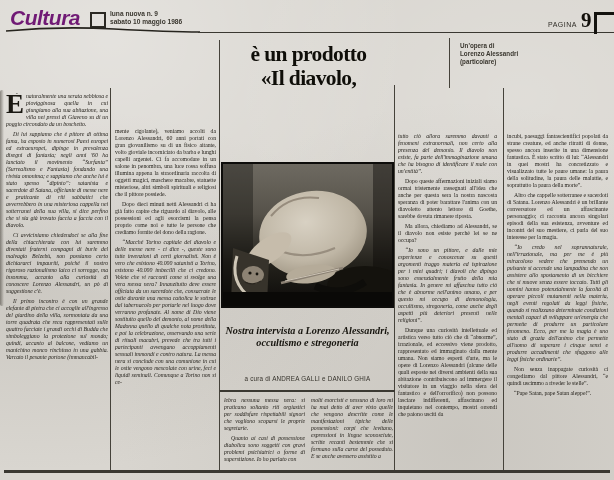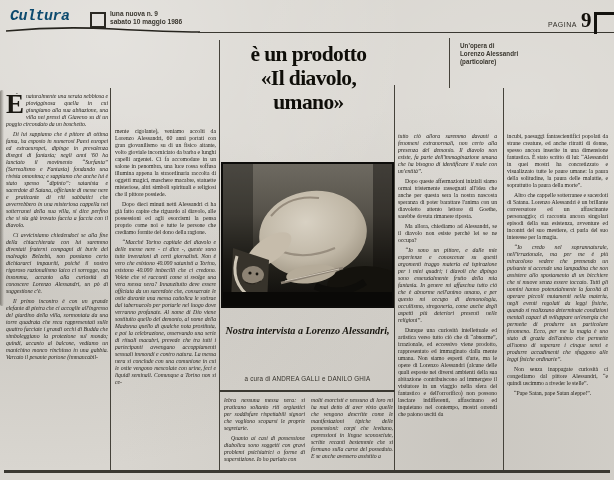--- a/index.html
+++ b/index.html
@@ -10,22 +10,22 @@
     background:
       radial-gradient(ellipse at 18% 8%, rgba(255,255,255,0.30), transparent 42%),
       radial-gradient(ellipse at 85% 20%, rgba(255,255,255,0.18), transparent 40%),
       radial-gradient(ellipse at 75% 92%, rgba(110,105,95,0.14), transparent 55%),
       radial-gradient(ellipse at 5% 60%, rgba(110,105,95,0.12), transparent 45%),
       #d9d6d0;
   }
   .abs{position:absolute;}
   
   .section-title{
-    font-family:Liberation Mono, monospace;font-weight:bold;font-style:italic;
-    font-size:15px;letter-spacing:-0.5px;color:#0c4a6e;
+    font-family:Liberation Sans, sans-serif;font-weight:bold;font-style:italic;
+    font-size:21px;letter-spacing:-0.5px;color:#701a75;
   }
   .issue-box{width:12px;height:12px;border:2px solid #2b2923;background:transparent;}
   .issue-lines{font-family:"Liberation Sans",sans-serif;font-size:6.6px;font-weight:bold;
     color:#3a372f;line-height:8px;}
   .pagina-wrap{display:flex;align-items:baseline;gap:4px;}
   .pagina-label{font-family:"Liberation Sans",sans-serif;font-size:7px;letter-spacing:0.5px;color:#2e2b25;}
   .pagina-number{font-family:"Liberation Serif",serif;font-weight:bold;font-size:21px;color:#12100b;}
   
   .hrule{background:#3a3831;}
   .vrule{background:#45423a;width:1px;}
@@ -96,21 +96,20 @@
 
 <div class="abs art-caption" style="left:460px;top:42px;">
   <div>Un'opera di</div>
   <div>Lorenzo Alessandri</div>
   <div>(particolare)</div>
 </div>
 
 <div class="abs headline" style="left:222px;top:42px;">
   <div>è un prodotto</div>
   <div>«Il diavolo,</div>
-  <div>umano»</div>
 </div>
 
 <div class="abs artwork-frame" style="left:221px;top:162px;width:169px;height:142px;">
   <svg width="169" height="142" viewBox="0 0 169 142">
     <defs>
       <linearGradient id="bgGrad" x1="0" y1="0" x2="0" y2="1">
         <stop offset="0%" stop-color="#6e6a61"></stop>
         <stop offset="35%" stop-color="#56524a"></stop>
         <stop offset="70%" stop-color="#24221c"></stop>
         <stop offset="100%" stop-color="#0b0a08"></stop>
@@ -138,20 +137,21 @@
     <ellipse cx="30" cy="111" rx="11" ry="9" fill="#8d8374"></ellipse>
     <circle cx="27" cy="109" r="1.6" fill="#17150f"></circle>
     <circle cx="34" cy="110" r="1.4" fill="#17150f"></circle>
     <path d="M22,118 Q30,122 38,117" stroke="#2a261f" stroke-width="1.2" fill="none"></path>
     <rect x="0" y="128" width="169" height="14" fill="#0a0907"></rect>
   </svg>
 </div>
 
 <div class="abs standfirst" style="left:221px;top:325px;">
   <div>Nostra intervista a Lorenzo Alessandri,</div>
+  <div>occultismo e stregoneria</div>
 </div>
 <div class="abs byline" style="left:221px;top:375px;">a cura di ANDREA GALLI e DANILO GHIA</div>
 
 <div class="abs col" style="left:6px;top:93px;width:102px;height:376px;">
     <div class="para it noindent"><span class="dropcap">È</span>naturalmente una serata nebbiosa e piovigginosa quella in cui giungiamo alla sua abitazione, una villa nei pressi di Giaveno su di un poggio circondato da un boschetto.</div>
     <div class="para it">Di lui sappiamo che è pittore di ottima fama, ha esposto in numerosi Paesi europei ed extraeuropei, dipinge in prevalenza disegni di fantasia; negli anni '60 ha lanciato il movimento “Surfanta” (Surrealismo e Fantasia) fondando una rivista omonima; e sappiamo che anche lui è stato spesso “dipinto”: satanista e sacerdote di Satana, officiante di messe nere e praticante di riti sabbatici che avverrebbero in una misteriosa cappella nei sotterranei della sua villa, si dice perfino che si sia già trovato faccia a faccia con il diavolo.</div>
     <div class="para it">Ci avviciniamo chiedendoci se alla fine della chiacchierata con lui saremmo diventati fraterni compagni di burle del malvagio Belzebù, non possiamo certo dichiararci impauriti, poiché il nostro rigoroso razionalismo laico ci sorregge, ma insomma, accanto alla curiosità di conoscere Lorenzo Alessandri, un pò di suggestione c'è.</div>
     <div class="para it">Il primo incontro è con un grande elefante di pietra che ci accoglie all'ingresso del giardino della villa, sormontata da una torre quadrata che reca rappresentati sulle quattro facciate i grandi occhi di Budda che simboleggiano la protezione sul mondo; quindi, accanto al balcone, vediamo un manichino monco rinchiuso in una gabbia. Varcato il pesante portone (immancabil-</div>
   </div>
 <div class="abs col" style="left:115px;top:128px;width:101px;height:341px;">

